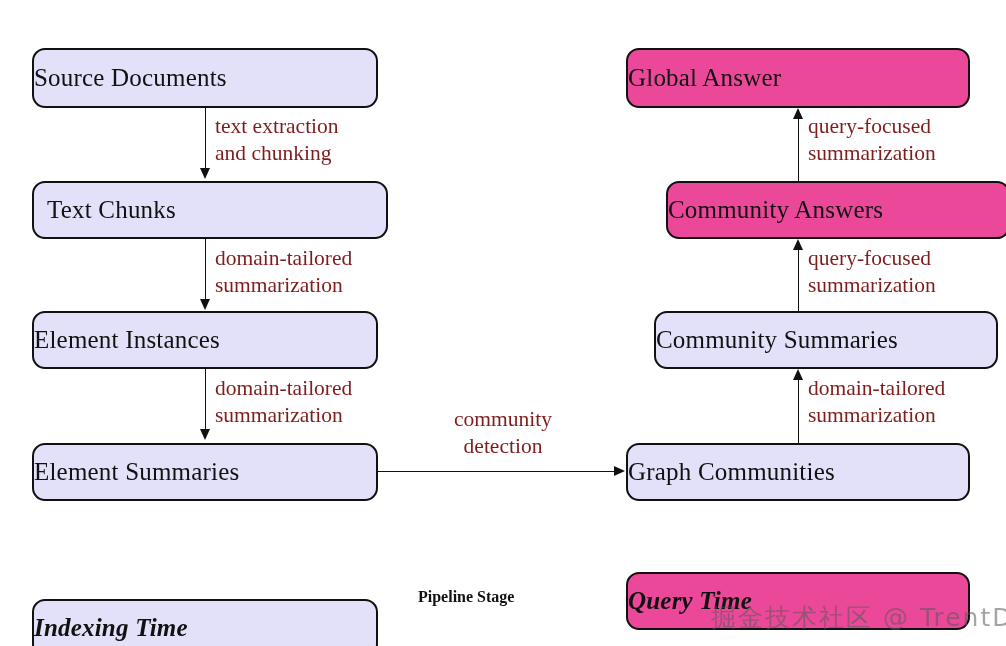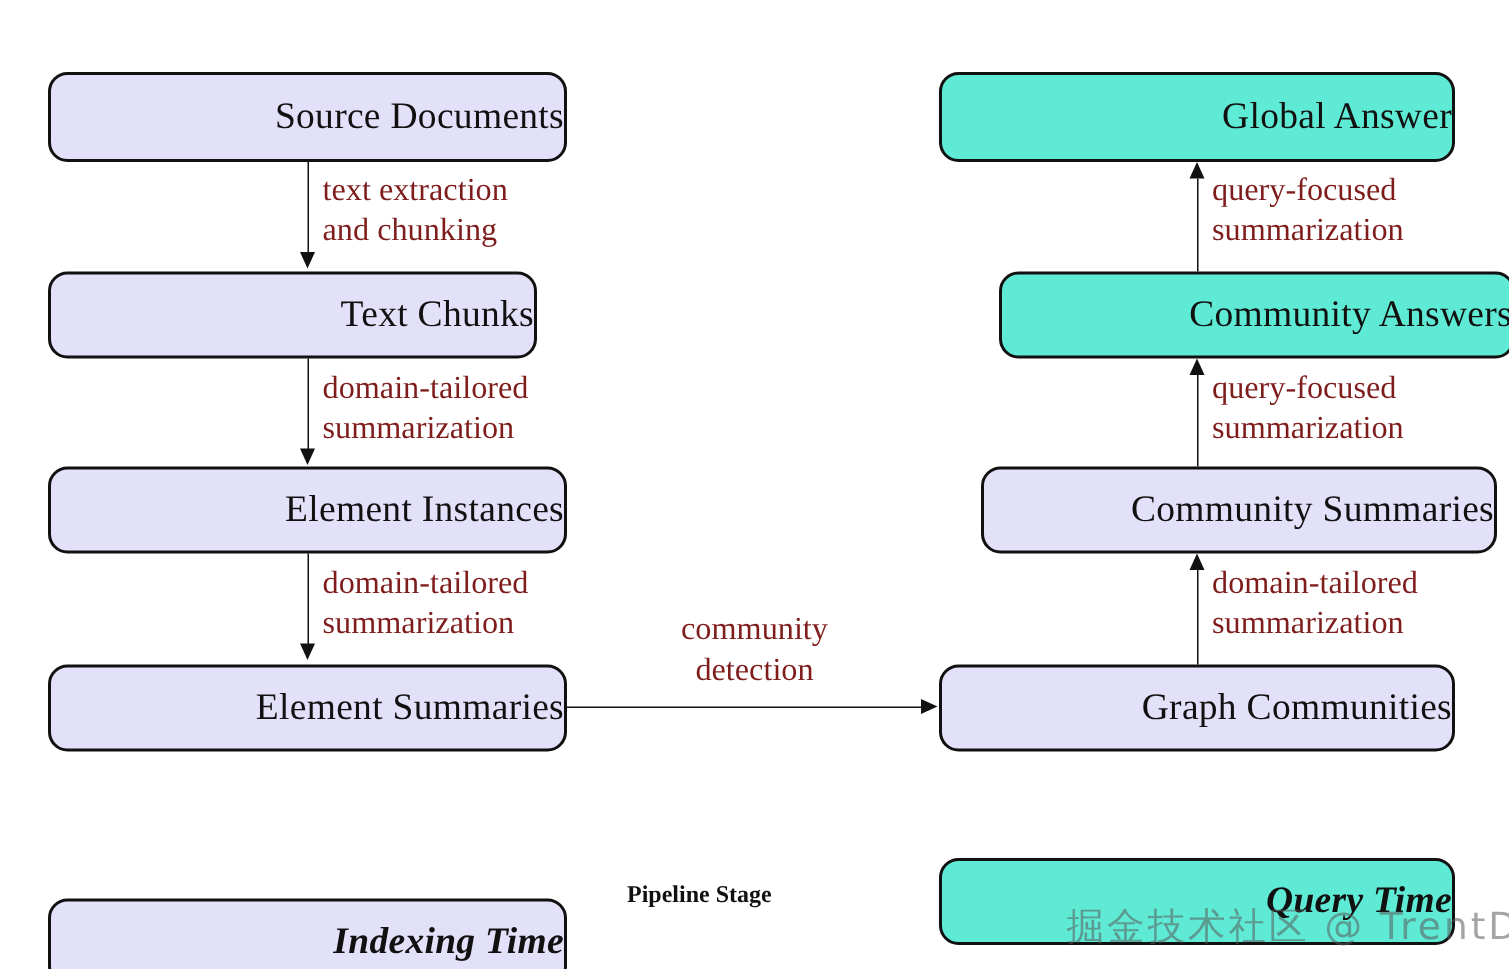--- a/index.html
+++ b/index.html
@@ -15,28 +15,28 @@
     overflow: hidden;
     font-family: "Liberation Serif", "DejaVu Serif", serif;
   }
   .node {
     position: absolute;
     box-sizing: border-box;
     border: 2.4px solid #111111;
     border-radius: 13px;
     display: flex;
     align-items: center;
-    justify-content: flex-end;
+    justify-content: flex-start;
     font-size: 25px;
     color: #111111;
     letter-spacing: 0.2px;
     white-space: nowrap;
   }
   .node.indexing { background: #e3e1f9; }
-  .node.query    { background: #5eead4; }
+  .node.query    { background: #ec4899; }
   .node.legend-text { font-style: italic; font-weight: 700; font-size: 25px; }
 
   .arrow-v {
     position: absolute;
     width: 0;
     border-left: 1.8px solid #111111;
   }
   .arrow-h {
     position: absolute;
     height: 0;
@@ -94,21 +94,21 @@
     <span>Source Documents</span>
   </div>
 
   <div class="arrow-v" style="left:205px; top:108px; height:62px;"></div>
   <div class="head head-down" style="left:200px; top:168px;"></div>
   <div class="edge-label" style="left:215px; top:113px;">
     <div>text extraction</div>
     <div>and chunking</div>
   </div>
 
-  <div class="node indexing" style="left:32px; top:181px; width:326px; height:58px;">
+  <div class="node indexing" style="left:32px; top:181px; width:356px; height:58px;padding-left:13px;">
     <span>Text Chunks</span>
   </div>
 
   <div class="arrow-v" style="left:205px; top:239px; height:62px;"></div>
   <div class="head head-down" style="left:200px; top:299px;"></div>
   <div class="edge-label" style="left:215px; top:245px;">
     <div>domain-tailored</div>
     <div>summarization</div>
   </div>
 

